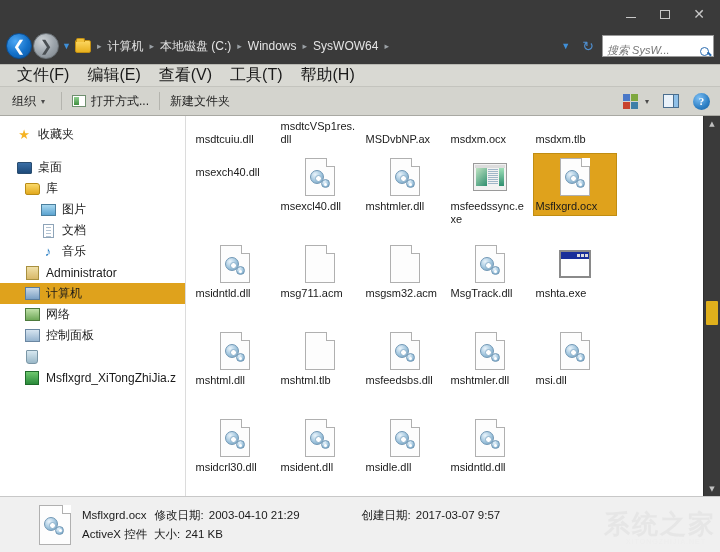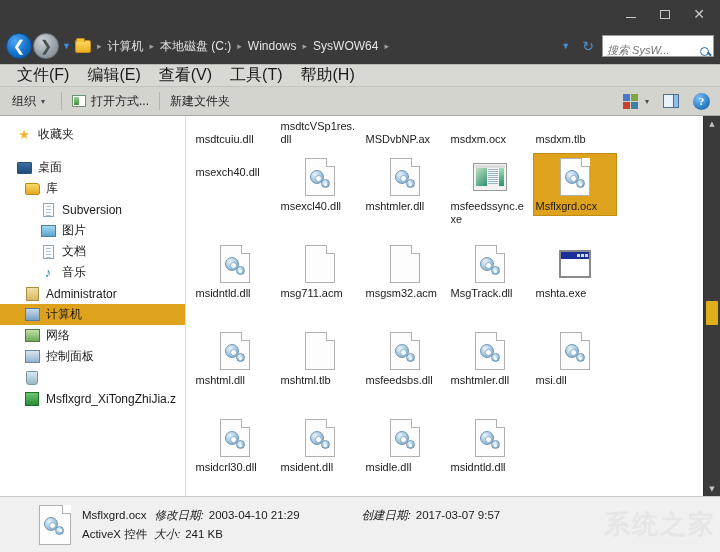--- a/index.html
+++ b/index.html
@@ -314,21 +314,21 @@
   .statusbar {
     height: 56px; flex: 0 0 56px;
     background: #f0f0f0;
     border-top: 1px solid #c8c8c8;
     display: flex; align-items: center;
     padding: 0 10px; position: relative; overflow:hidden;
   }
   .sb-icon { width:34px; height:42px; flex:0 0 auto; margin:0 10px 0 28px; position:relative; }
   .sb-text { display:flex; flex-direction:column; gap:4px; }
   .sb-line { display:flex; align-items:baseline; font-size:11.5px; color:#1a1a1a; white-space:nowrap;}
-  .sb-k { color:#1a1a1a;font-style:italic; }
+  .sb-k { color:#1a1a1a; }
   .sb-name { margin-right:8px; }
   .sb-col2 { margin-left: 62px; }
   .sb-type { width:72px; }
   .watermark {
     position:absolute; right:4px; top:2px; width:190px; height:50px;
     color:#e6e6e6; font-size:26px; font-weight:bold; letter-spacing:2px;
     display:flex; align-items:center; justify-content:flex-end;
     pointer-events:none; user-select:none;
   }
   .wm-sub { position:absolute; right:10px; bottom:4px; font-size:7px; color:#ededed; letter-spacing:1px; font-weight:normal;}
@@ -437,31 +437,20 @@
             <span>桌面</span>
           </div>
           <div class="nav-row lvl1">
             <span class="nav-ico">
               <span class="ico-lib"></span>
             </span>
             <span>库</span>
           </div>
           <div class="nav-row lvl2">
             <span class="nav-ico">
-              <span class="ico-doc">
-                <i></i>
-                <i></i>
-                <i></i>
-                <i></i>
-              </span>
-            </span>
-            <span>Subversion</span>
-          </div>
-          <div class="nav-row lvl2">
-            <span class="nav-ico">
               <span class="ico-pic"></span>
             </span>
             <span>图片</span>
           </div>
           <div class="nav-row lvl2">
             <span class="nav-ico">
               <span class="ico-doc">
                 <i></i>
                 <i></i>
                 <i></i>

